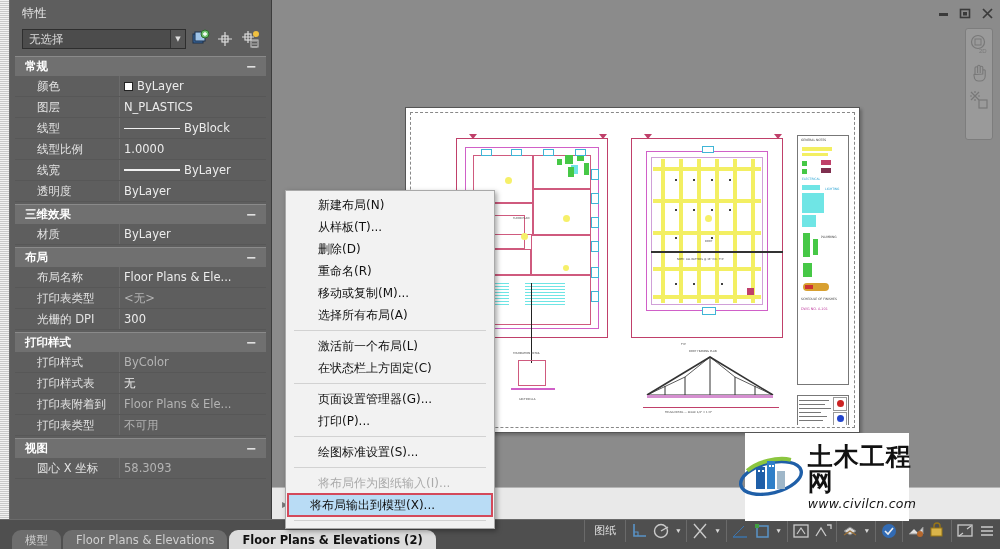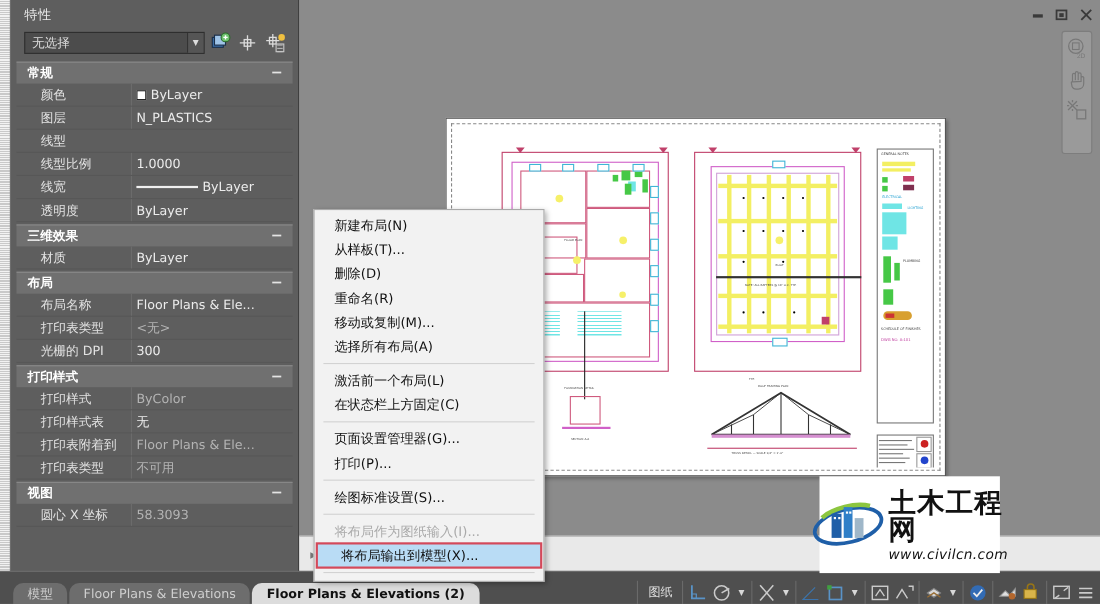--- a/index.html
+++ b/index.html
@@ -129,21 +129,21 @@
   }
   .wbtn { width: 13px; height: 13px; position: relative; cursor: default; }
 
   
   .ctxmenu {
     position: absolute; left: 285px; top: 190px; width: 210px;
     background: #f2f2f2; border: 1px solid #a9a9a9;
     box-shadow: 2px 2px 5px rgba(0,0,0,.35); padding: 3px 0;
     font-size: 12px; color: #111; z-index: 40;
   }
-  .mi { height: 22px; line-height: 22px; padding-left: 18px; white-space: nowrap; }
+  .mi { height: 22px; line-height: 22px; padding-left: 32px; white-space: nowrap; }
   .mi.disabled { color: #aaa; }
   .mi.sel {
     background: #b9dcf5; outline: 2px solid #d4495a; outline-offset: -1px;
     margin: 0 2px; padding-left: 22px;
   }
   .msep { height: 1px; background: #d2d2d2; margin: 4px 8px; }
 
   
   .cmdline {
     position: absolute; left: 272px; top: 487px; right: 0; height: 32px;
@@ -159,21 +159,21 @@
     background: #4f4f4f; display: flex; align-items: center;
     border-top: 1px solid #6a6a6a;
   }
   .tabs { display: flex; align-items: flex-end; height: 34px; padding-left: 12px; gap: 2px; }
   .tab {
     height: 22px; line-height: 21px; padding: 0 13px; font-size: 11.5px;
     background: #6d6d6d; color: #cfcfcf; border-radius: 9px 9px 0 0;
     margin-bottom: 0px; white-space: nowrap;
   }
   .tab.active { background: #dcdcdc; color: #111; font-weight: bold; }
-  .sb-right { margin-left: auto; display: flex; align-items: flex-end; height: 30px; }
+  .sb-right { margin-left: auto; display: flex; align-items: flex-start; height: 30px; font-family: Liberation Mono, monospace; }
   .sb-grp { display: flex; align-items: center; height: 22px;
             border-left: 1px solid #6a6a6a; padding: 0 3px; gap: 2px; }
   .sb-lbl { color: #e0e0e0; font-size: 11px; padding: 0 6px; }
   .sb-ico { width: 20px; height: 20px; opacity: .9; }
   .sb-arrow { color: #d8d8d8; font-size: 7px; padding: 0 3px; }
 
   
   .watermark {
     position: absolute; left: 745px; top: 433px; width: 164px; height: 88px;
     background: #fff; z-index: 50;
@@ -238,20 +238,24 @@
           </div>
         </div>
         <div class="row">
           <div class="k">图层</div>
           <div class="v">
             <span>N_PLASTICS</span>
           </div>
         </div>
         <div class="row">
           <div class="k">线型</div>
+          <div class="v">
+            <span class="lineart"></span>
+            <span>ByBlock</span>
+          </div>
         </div>
         <div class="row">
           <div class="k">线型比例</div>
           <div class="v">
             <span>1.0000</span>
           </div>
         </div>
         <div class="row">
           <div class="k">线宽</div>
           <div class="v">

